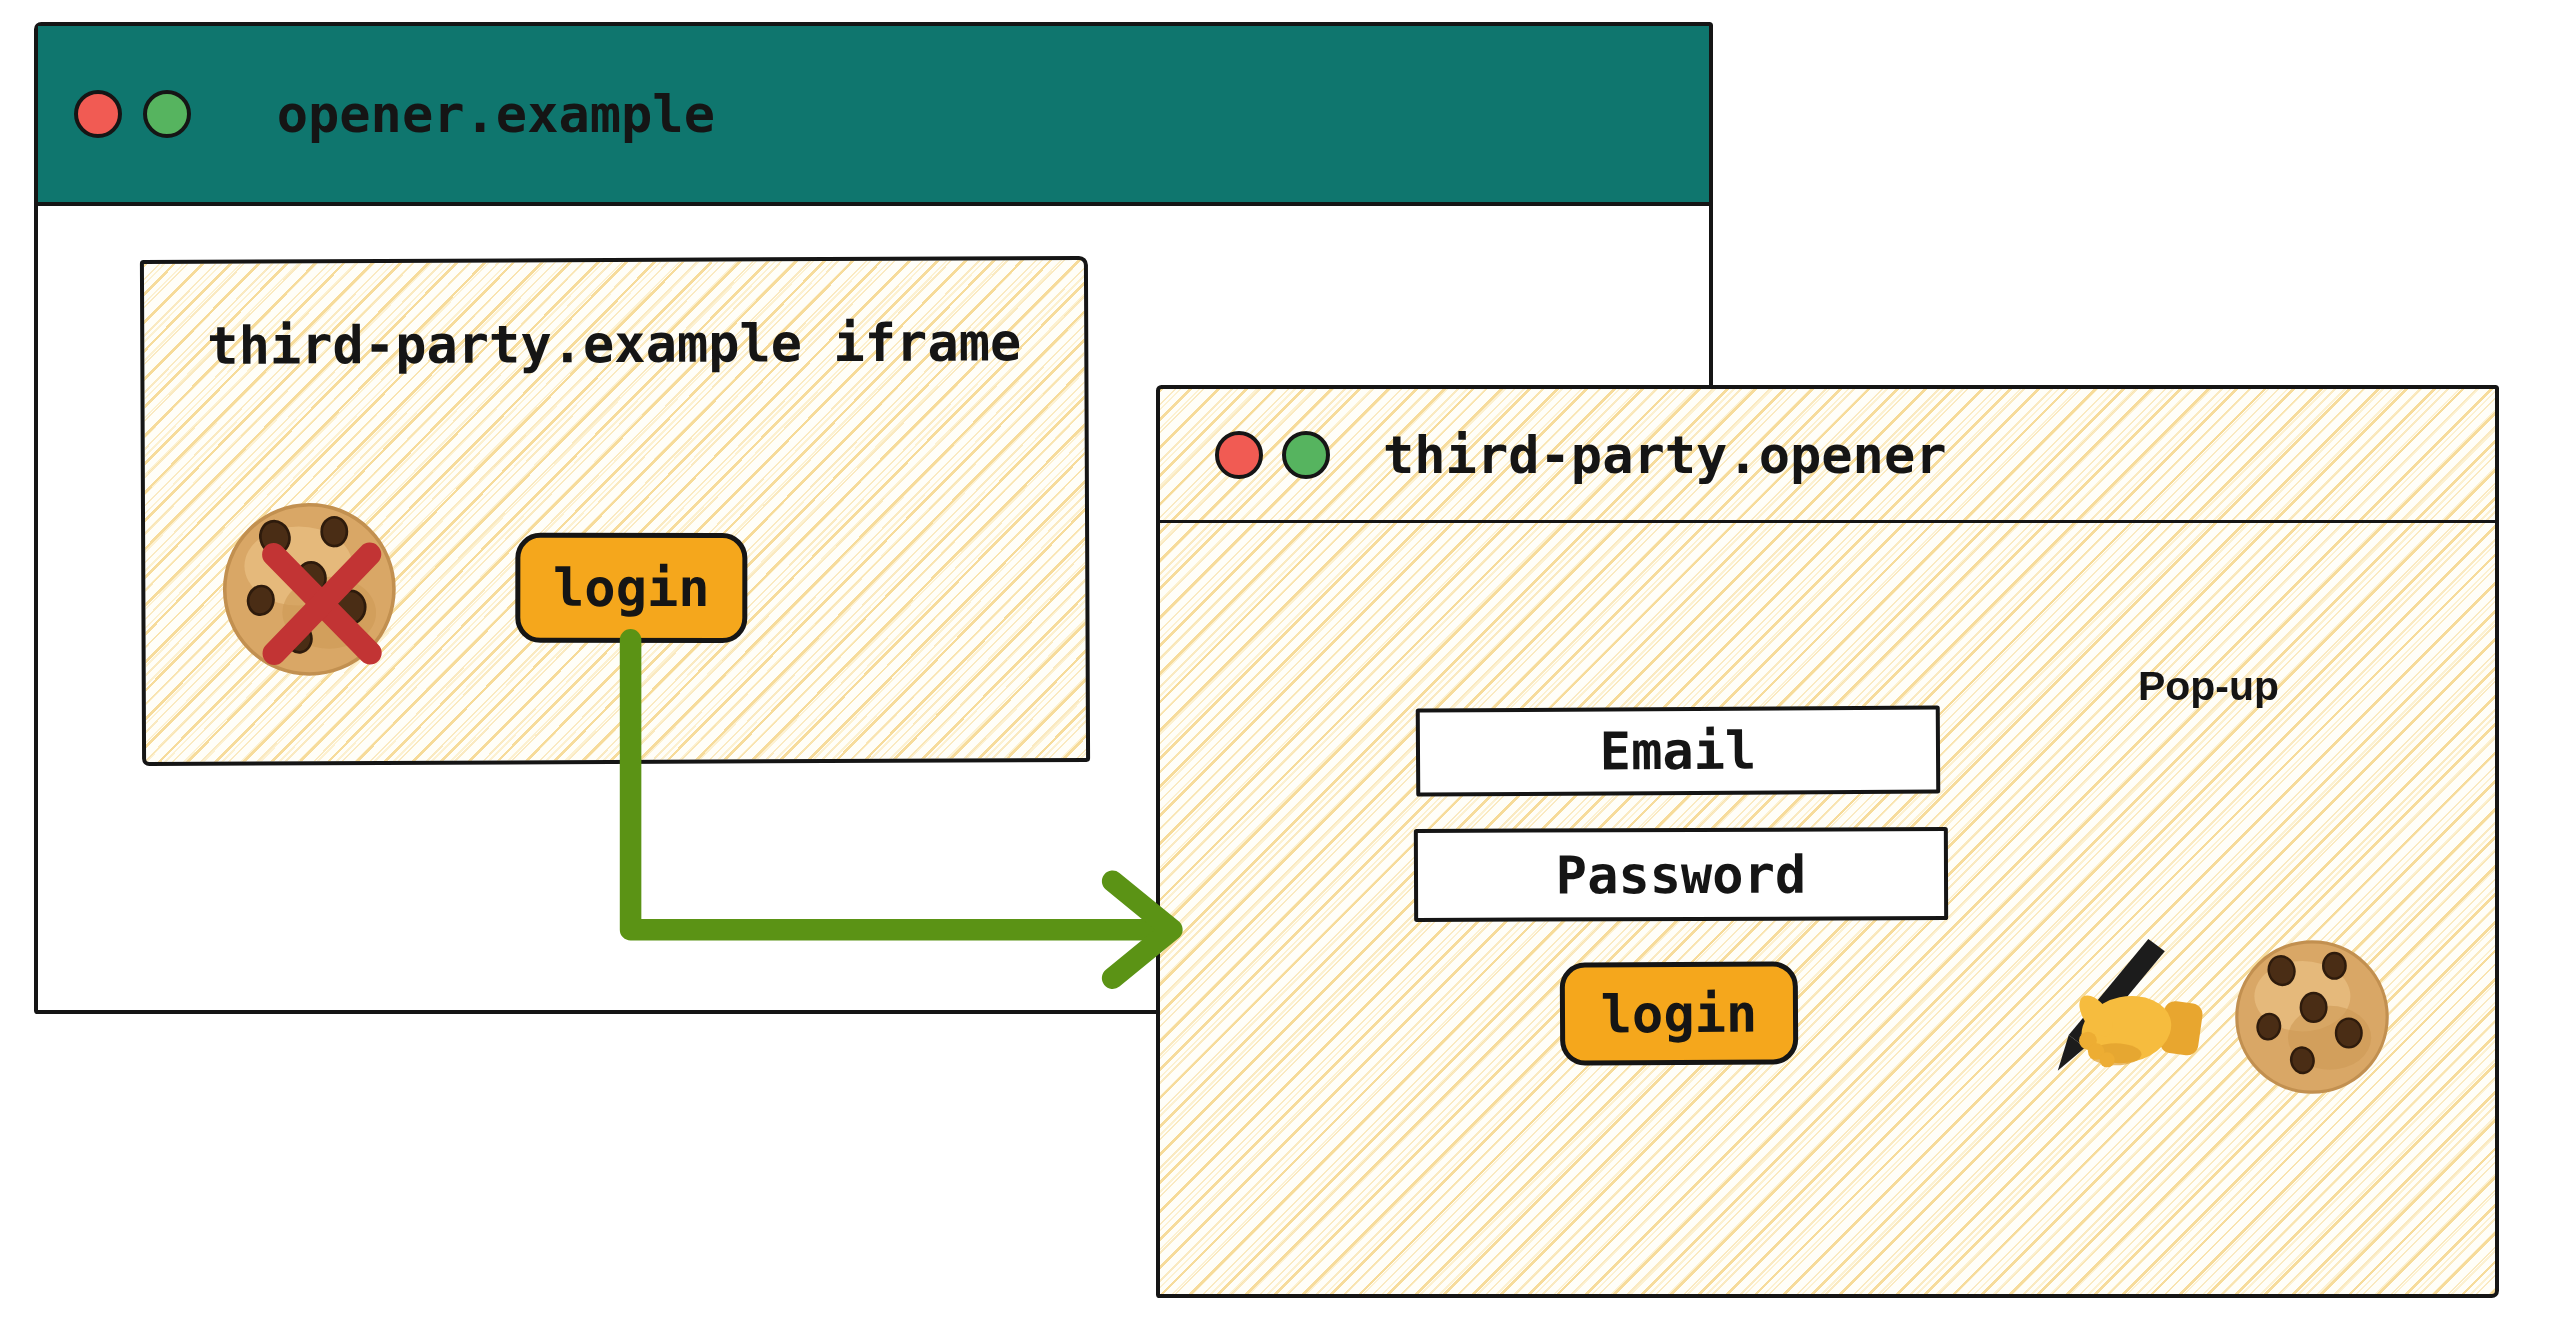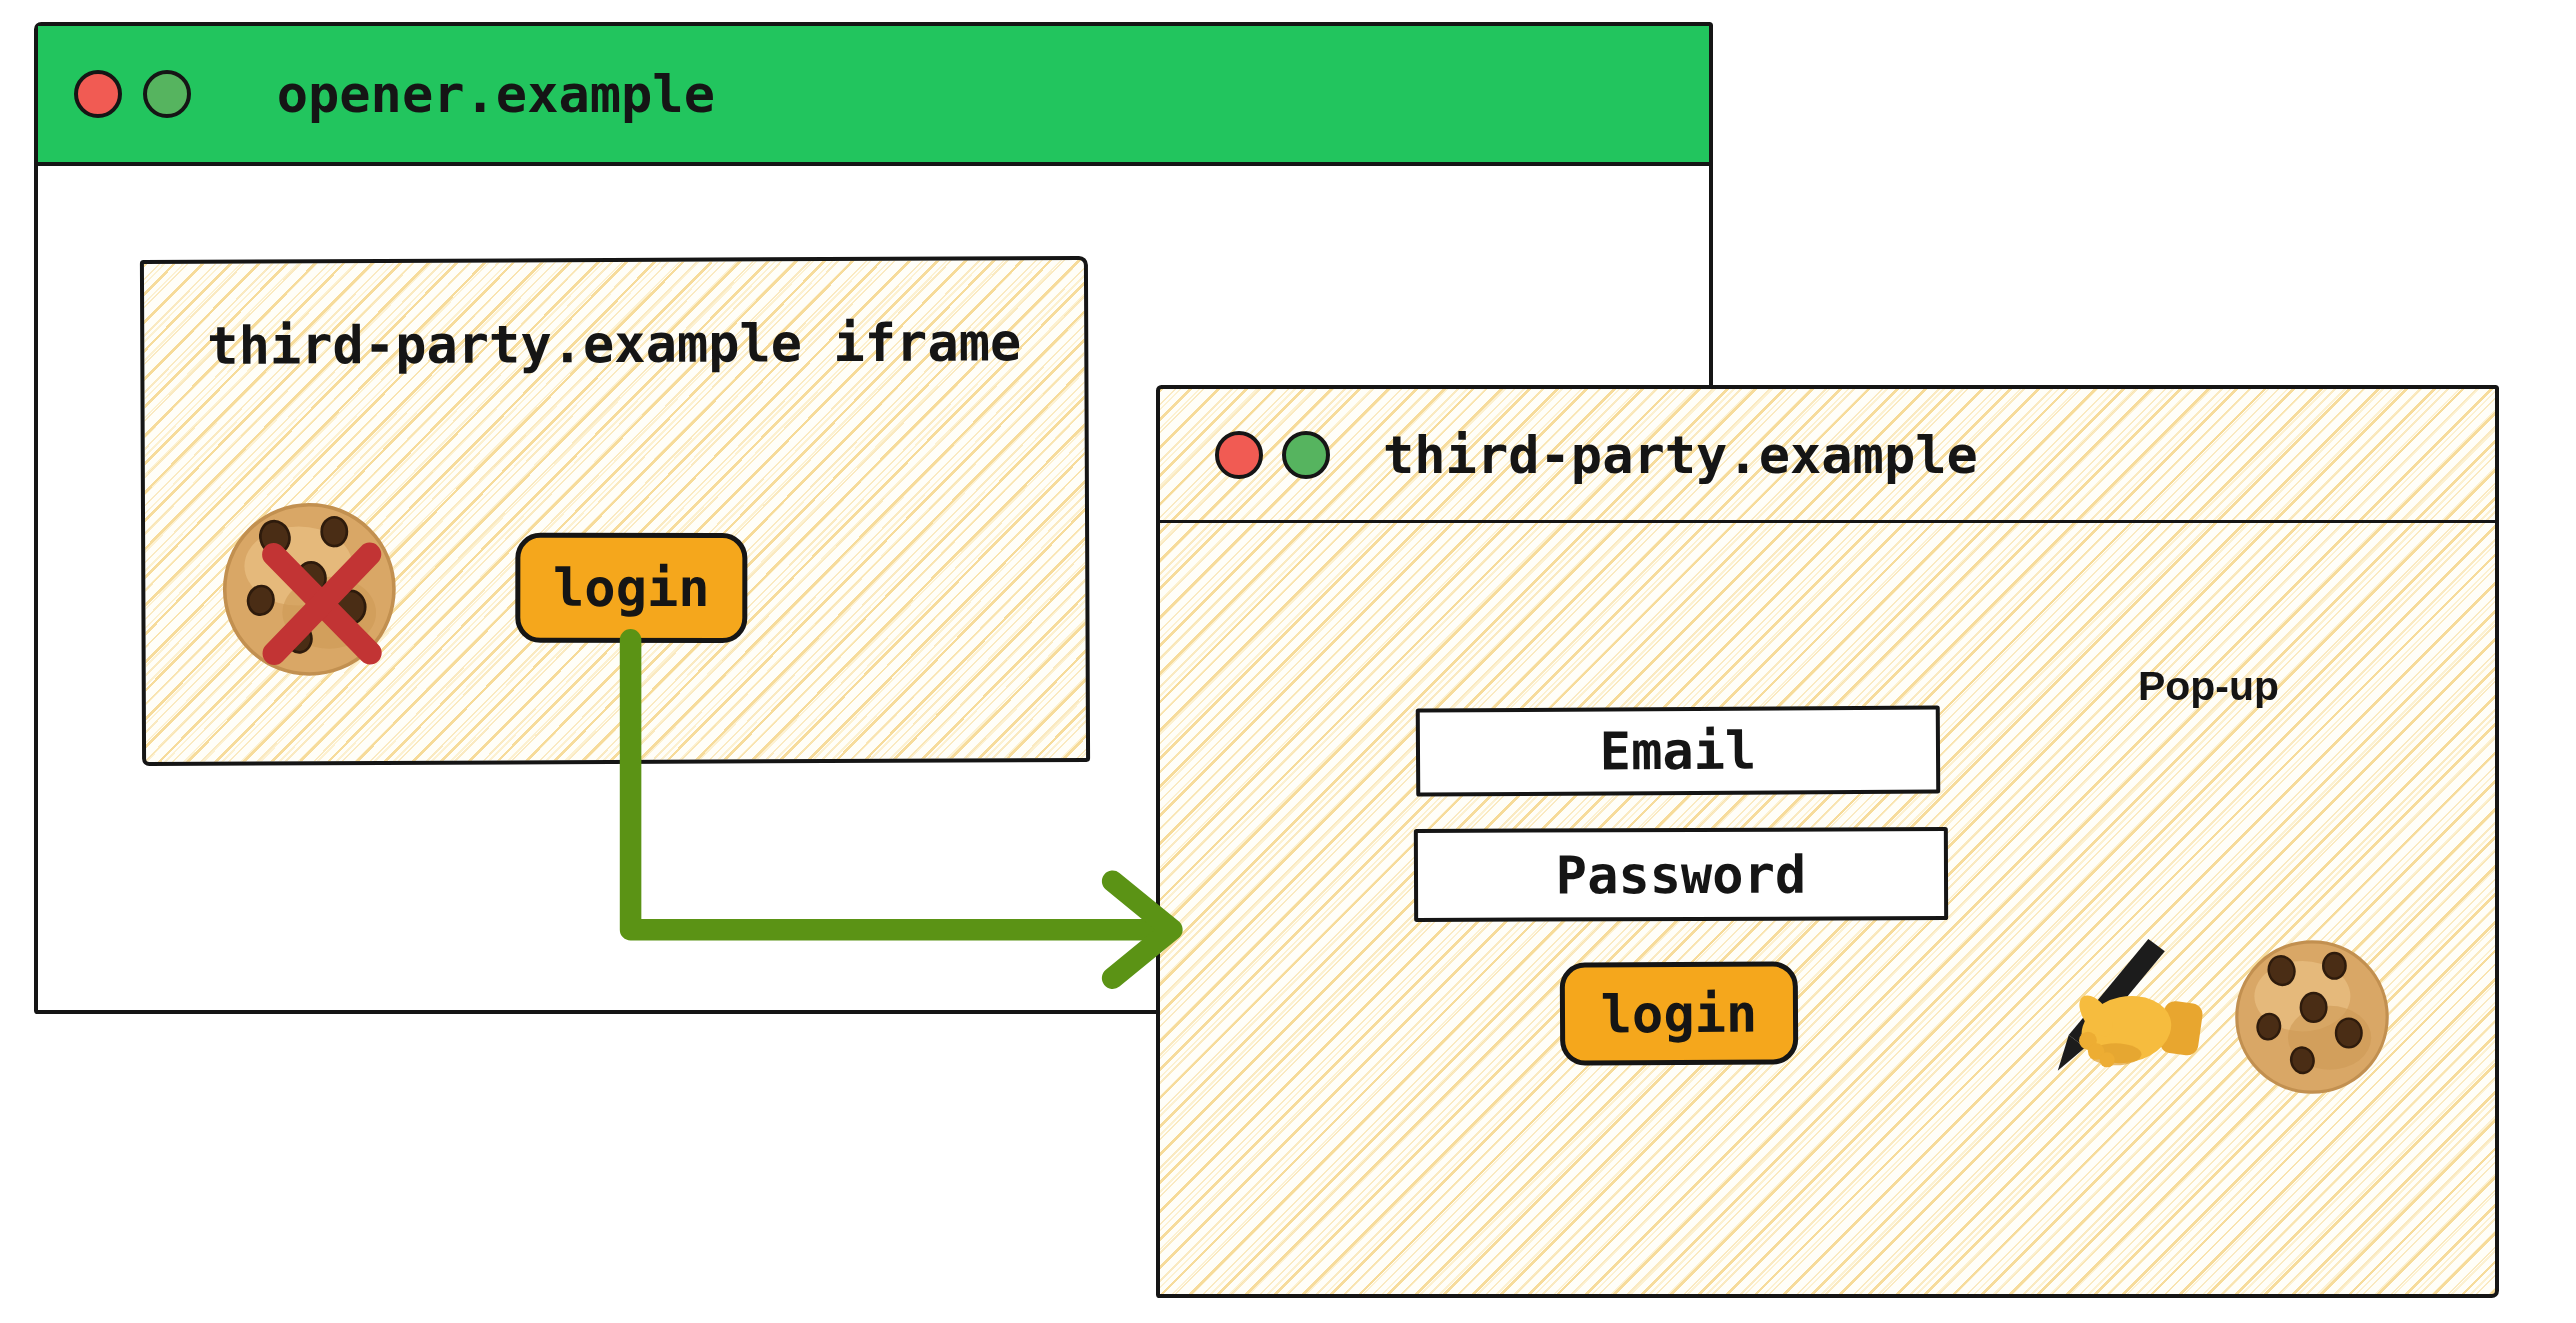--- a/index.html
+++ b/index.html
@@ -30,21 +30,21 @@
   }
   .window{position:absolute;border:4.5px solid var(--ink);box-sizing:border-box;}
   .titlebar{display:flex;align-items:center;box-sizing:border-box;}
   .dot{width:40px;height:40px;border:4.5px solid var(--ink);border-radius:50%;box-sizing:content-box;flex:0 0 auto;}
   .dot.red{background:var(--traffic-red);}
   .dot.green{background:var(--traffic-green);}
   .titletext{font-weight:700;font-size:52px;white-space:nowrap;letter-spacing:0px;}
 
   
   #opener-window{left:34px;top:21.6px;width:1679px;height:992px;background:#ffffff;z-index:1;border-radius:7.2px 3.6px 5.4px 3.6px;}
-  #opener-titlebar{height:140px;border-bottom:4.5px solid var(--ink);background:#22c55e;}
+  #opener-titlebar{height:180px;border-bottom:4.5px solid var(--ink);background:#0f766e;}
   #opener-titlebar .dot.red{margin-left:36px;}
   #opener-titlebar .dot.green{margin-left:20.7px;}
   #opener-titlebar .titletext{margin-left:86px;}
 
   #iframe-box{position:absolute;left:103px;top:232px;width:948px;height:506px;border:4.5px solid var(--ink);
     box-sizing:border-box;transform:rotate(-0.25deg);border-radius:3.6px 9px 3.6px 7.2px;}
   #iframe-label{position:absolute;left:0;right:0;top:52px;text-align:center;font-weight:700;font-size:52px;white-space:nowrap;}
   #blocked-cookie{position:absolute;left:74px;top:236px;width:180px;height:180px;}
   #blocked-cookie .cookie-svg{position:absolute;left:0;top:0;width:180px;height:180px;}
   #blocked-cookie .cross-svg{position:absolute;left:25px;top:36px;width:155px;height:137px;}
@@ -142,21 +142,21 @@
 
   <svg id="flow-arrow" viewBox="0 0 670 430">
     <path d="M46 22 L46 345 L640 345" fill="none" stroke="#5b9315" stroke-width="24" stroke-linecap="round" stroke-linejoin="round"></path>
     <path d="M583 291 L649 345 L583 399" fill="none" stroke="#5b9315" stroke-width="24" stroke-linecap="round" stroke-linejoin="round"></path>
   </svg>
 
   <div class="window hatch" id="popup-window">
     <div class="titlebar" id="popup-titlebar">
       <div class="dot red"></div>
       <div class="dot green"></div>
-      <div class="titletext">third-party.example</div>
+      <div class="titletext">third-party.opener</div>
     </div>
 
     <div id="popup-annotation">Pop-up</div>
 
     <div class="sketch-field" id="email-field">Email</div>
 
     <div class="sketch-field" id="password-field">Password</div>
 
     <div class="sketch-btn" id="popup-login-button">login</div>
 

